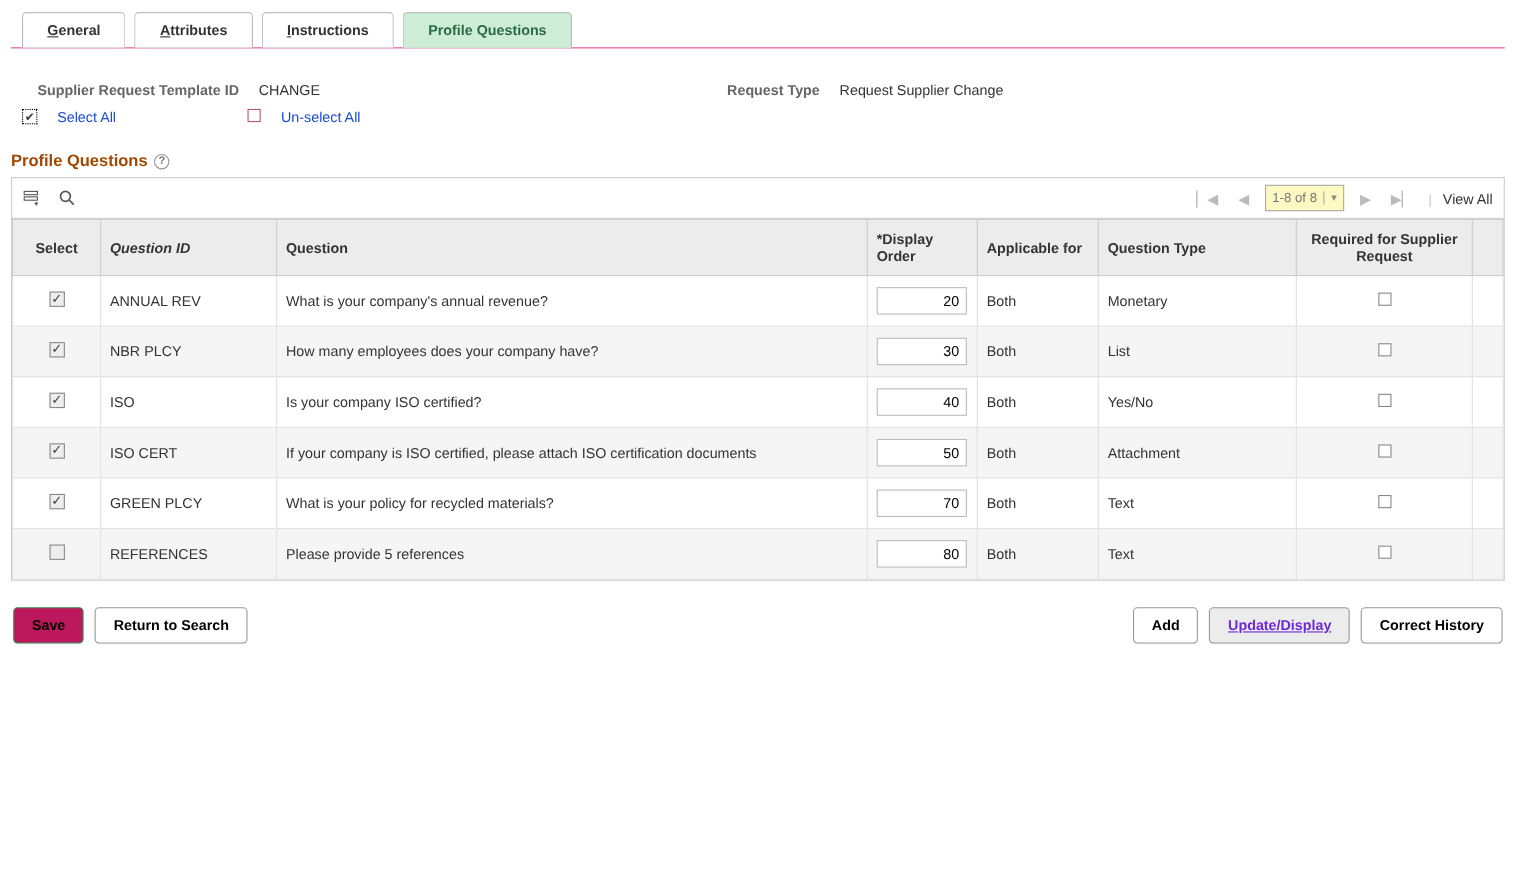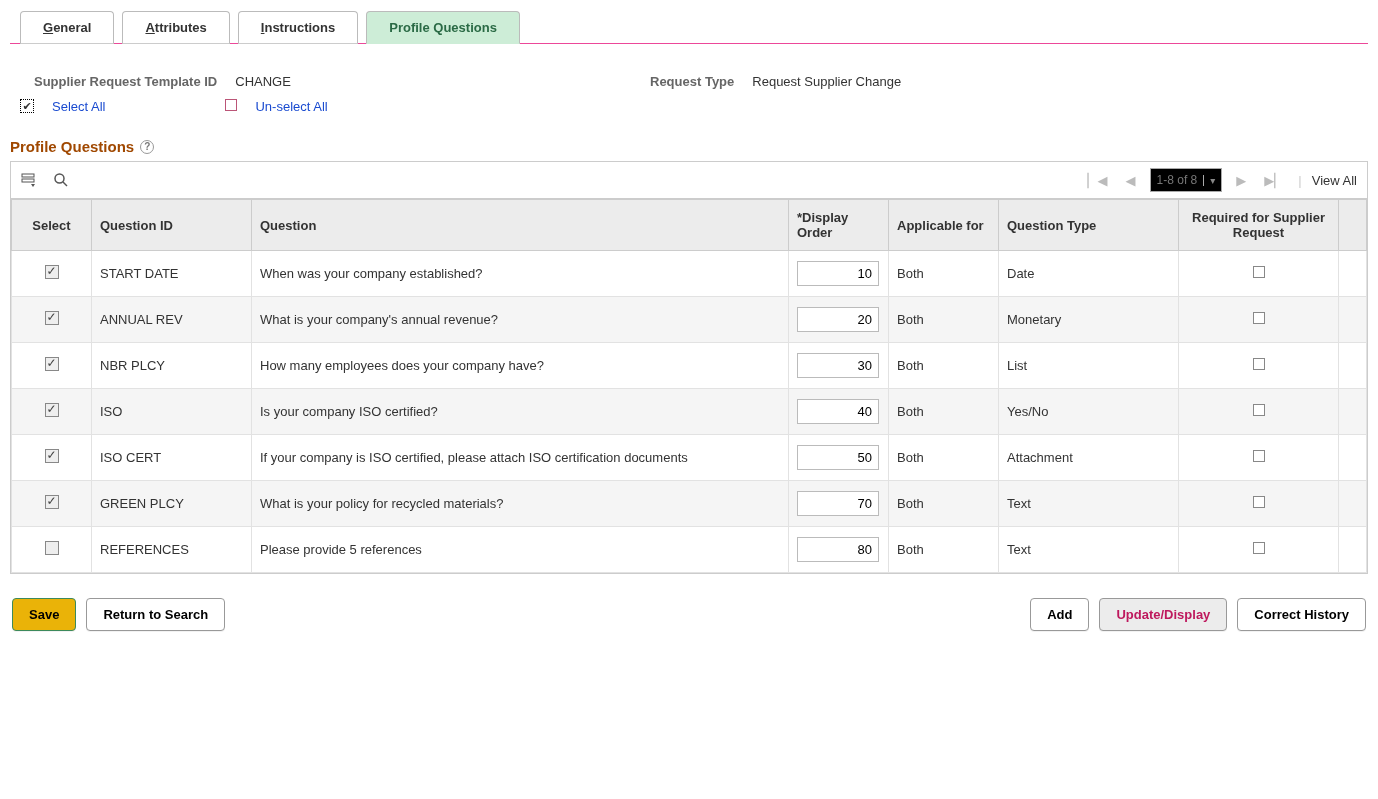--- a/index.html
+++ b/index.html
@@ -33,21 +33,21 @@
   }
   .tab.active {
     background: #cdedd7;
     border-bottom: 1px solid #cdedd7;
     color: #2a6a45;
   }
   .tab .u { text-decoration: underline; }
   .info-row {
     display: flex;
     padding: 30px 10px 6px 24px;
-    gap: 16px;
+    gap: 27px;
     text-align: right;
   }
   .info-pair { display:flex; gap: 18px; align-items:center;}
   .info-label { color: #666; font-weight: bold; }
   .select-row {
     display:flex;
     gap: 120px;
     padding: 4px 10px 12px 10px;
     align-items:center;
   }
@@ -81,21 +81,21 @@
     justify-content:space-between;
     padding:6px 10px;
     border-bottom:1px solid #ccc;
   }
   .toolbar-left{display:flex;gap:16px;align-items:center;}
   .toolbar-icon{cursor:pointer;color:#555;}
   .toolbar-right{display:flex;gap:10px;align-items:center;color:#777;}
   .pager-btn{color:#bbb;cursor:pointer;padding:0 4px;}
   .range-dd{
     border:1px solid #aaa;
-    background:#000000;
+    background:#fef9c3;
     padding:4px 6px;
     font-size:12px;
     display:flex;
     align-items:center;
     gap:6px;
     cursor:pointer;
   }
   .range-dd .chev{
     border-left:1px solid #aaa;
     padding-left:6px;
@@ -167,24 +167,24 @@
   .btn{
     border:1px solid #999;
     border-radius:4px;
     background:#fff;
     padding:8px 16px;
     font-weight:bold;
     font-size:13px;
     cursor:pointer;
     box-shadow:0 1px 0 rgba(0,0,0,0.05);
   }
-  .btn.green{background:#eab308;border-color:#3c8a5c;}
-  .btn.grey{background:#ececec;color:#be185d;}
+  .btn.green{background:#be185d;border-color:#3c8a5c;}
+  .btn.grey{background:#ececec;color:#6d28d9;text-decoration:underline;}
   .col-select{width:80px;}
-  .col-qid{width:160px;}
+  .col-qid{width:160px;font-style:italic;}
   .col-order{width:100px;}
   .col-app{width:110px;}
   .col-qtype{width:180px;}
   .col-req{width:160px;}
   .col-tail{width:28px;}
   svg{display:block;}
 </style>
 </head>
 <body>
 
@@ -262,30 +262,20 @@
         <th class="col-order">*Display Order</th>
         <th class="col-app">Applicable for</th>
         <th class="col-qtype">Question Type</th>
         <th class="center col-req">Required for Supplier Request</th>
         <th class="col-tail"></th>
       </tr>
     </thead>
     <tbody id="rows-body">
         <tr>
           <td class="center"><span class="ps-check checked"></span></td>
-          <td>START DATE</td>
-          <td>When was your company established?</td>
-          <td><input class="order" value="10" style=""></td>
-          <td>Both</td>
-          <td>Date</td>
-          <td class="center"><span class="ps-check small" style="background:#fff;"></span></td>
-          <td></td>
-        </tr>
-        <tr>
-          <td class="center"><span class="ps-check checked"></span></td>
           <td>ANNUAL REV</td>
           <td>What is your company's annual revenue?</td>
           <td><input class="order" value="20" style=""></td>
           <td>Both</td>
           <td>Monetary</td>
           <td class="center"><span class="ps-check small" style="background:#fff;"></span></td>
           <td></td>
         </tr>
         <tr>
           <td class="center"><span class="ps-check checked"></span></td>

